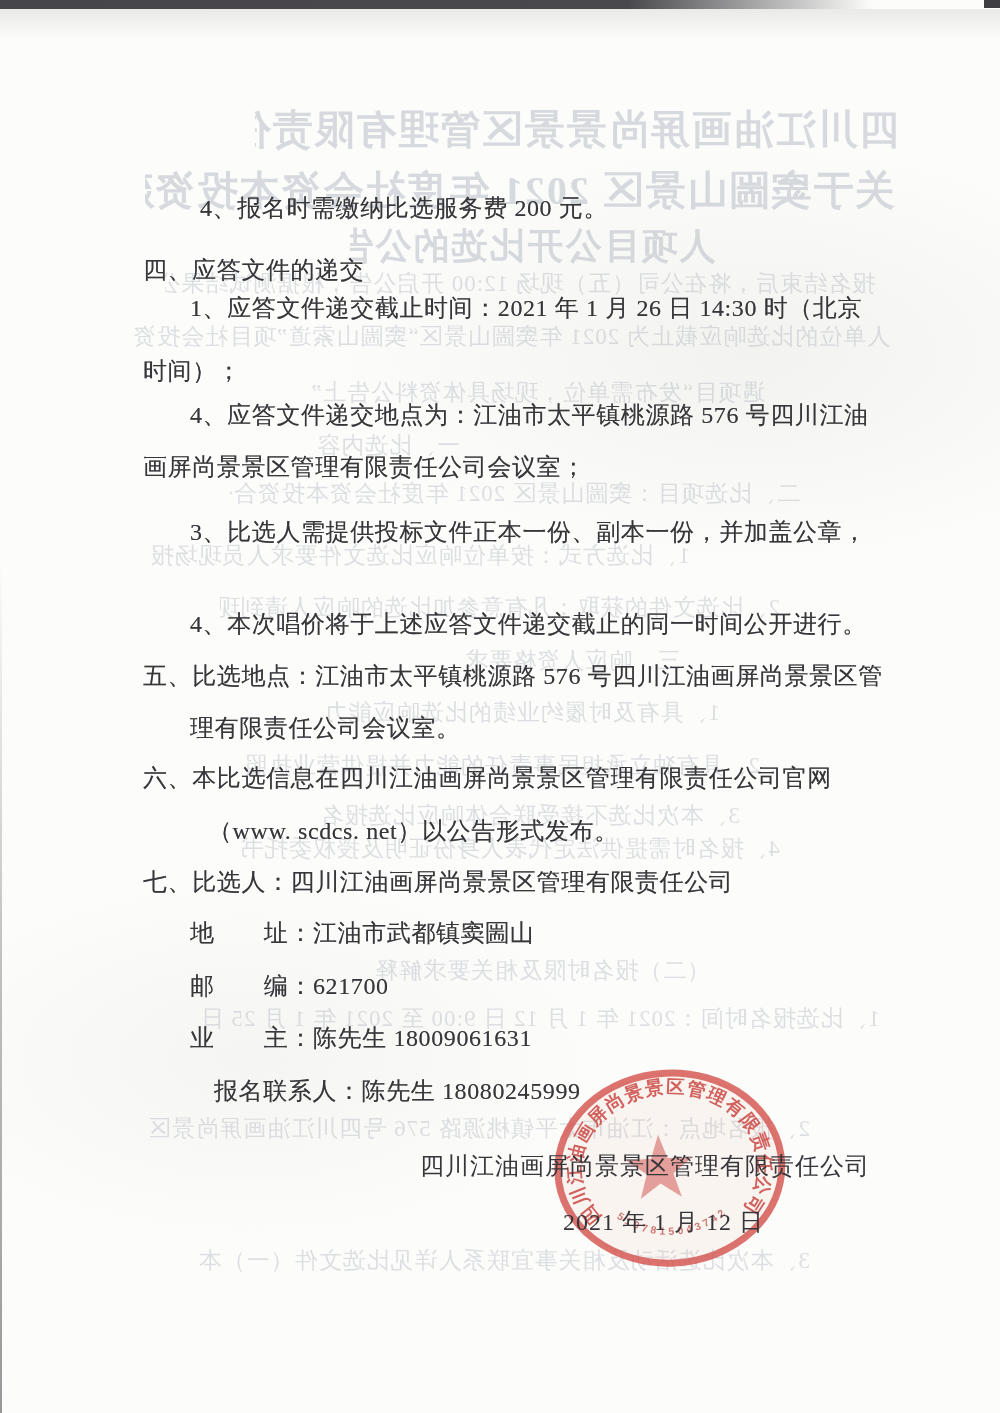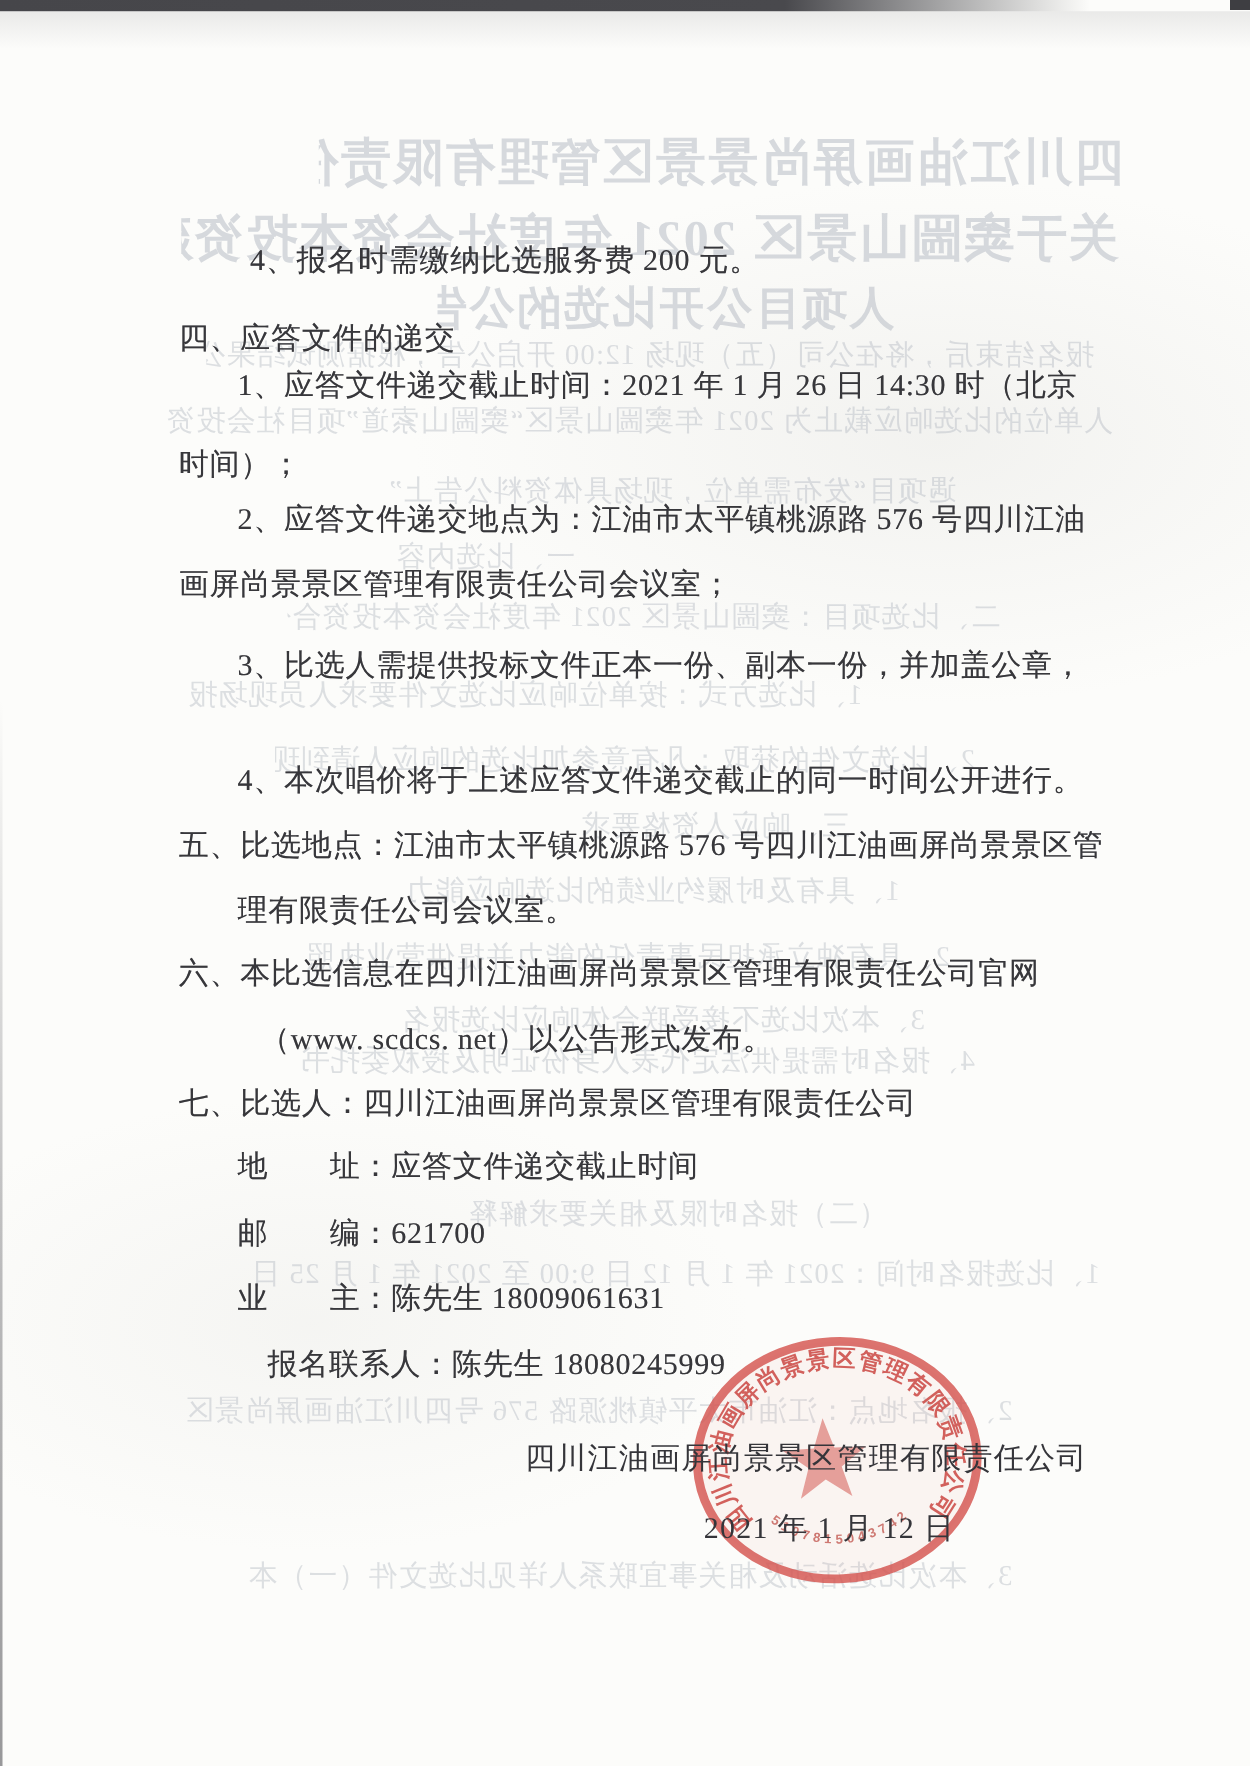--- a/index.html
+++ b/index.html
@@ -69,30 +69,30 @@
   <div class="ghost ghost-body" style="top:833px;left:150px;width:630px;">4、报名时需提供法定代表人身份证明及授权委托书</div>
   <div class="ghost ghost-body" style="top:955px;left:250px;width:460px;">（二）报名时限及相关要求解释</div>
   <div class="ghost ghost-body" style="top:1003px;left:120px;width:760px;">1、比选报名时间：2021 年 1 月 12 日 9:00 至 2021 年 1 月 25 日</div>
   <div class="ghost ghost-body" style="top:1113px;left:150px;width:660px;">2、报名地点：江油市太平镇桃源路 576 号四川江油画屏尚景区</div>
   <div class="ghost ghost-body" style="top:1245px;left:150px;width:660px;">3、本次比选活动及相关事宜联系人详见比选文件（一）本</div>
 
   <div class="ln" style="top:192px;left:200px;">4、报名时需缴纳比选服务费 200 元。</div>
   <div class="ln" style="top:254px;left:143px;">四、应答文件的递交</div>
   <div class="ln" style="top:292px;left:190px;">1、应答文件递交截止时间：2021 年 1 月 26 日 14:30 时（北京</div>
   <div class="ln" style="top:355px;left:143px;">时间）；</div>
-  <div class="ln" style="top:399px;left:190px;">2、应答文件递交地点为：江油市太平镇桃源路 576 号四川江油</div>
+  <div class="ln" style="top:399px;left:190px;">4、应答文件递交地点为：江油市太平镇桃源路 576 号四川江油</div>
   <div class="ln" style="top:451px;left:143px;">画屏尚景景区管理有限责任公司会议室；</div>
   <div class="ln" style="top:504px;left:190px;margin-top:12px;">3、比选人需提供投标文件正本一份、副本一份，并加盖公章，</div>
   <div class="ln" style="top:608px;left:190px;">4、本次唱价将于上述应答文件递交截止的同一时间公开进行。</div>
   <div class="ln" style="top:660px;left:143px;">五、比选地点：江油市太平镇桃源路 576 号四川江油画屏尚景景区管</div>
   <div class="ln" style="top:712px;left:190px;">理有限责任公司会议室。</div>
   <div class="ln" style="top:762px;left:143px;">六、本比选信息在四川江油画屏尚景景区管理有限责任公司官网</div>
   <div class="ln" style="top:815px;left:208px;">（www. scdcs. net）以公告形式发布。</div>
   <div class="ln" style="top:866px;left:143px;">七、比选人：四川江油画屏尚景景区管理有限责任公司</div>
-  <div class="ln" style="top:917px;left:190px;">地　　址：应答文件递交截止时间</div>
+  <div class="ln" style="top:917px;left:190px;">地　　址：江油市武都镇窦圌山</div>
   <div class="ln" style="top:970px;left:190px;">邮　　编：621700</div>
   <div class="ln" style="top:1022px;left:190px;">业　　主：陈先生 18009061631</div>
   <div class="ln" style="top:1075px;left:190px;margin-left:24px;">报名联系人：陈先生 18080245999</div>
 
   <div class="sig" style="top:1150px;left:420px;">四川江油画屏尚景景区管理有限责任公司</div>
   <div class="sig" style="top:1206px;left:563px;">2021 年 1 月 12 日</div>
 
   <svg class="seal-svg" width="244" height="208" viewBox="0 0 244 208">
     <defs>
       <path id="ringPath" d="M 48,144 A 89,75 0 1 1 192,144" fill="none"></path>

